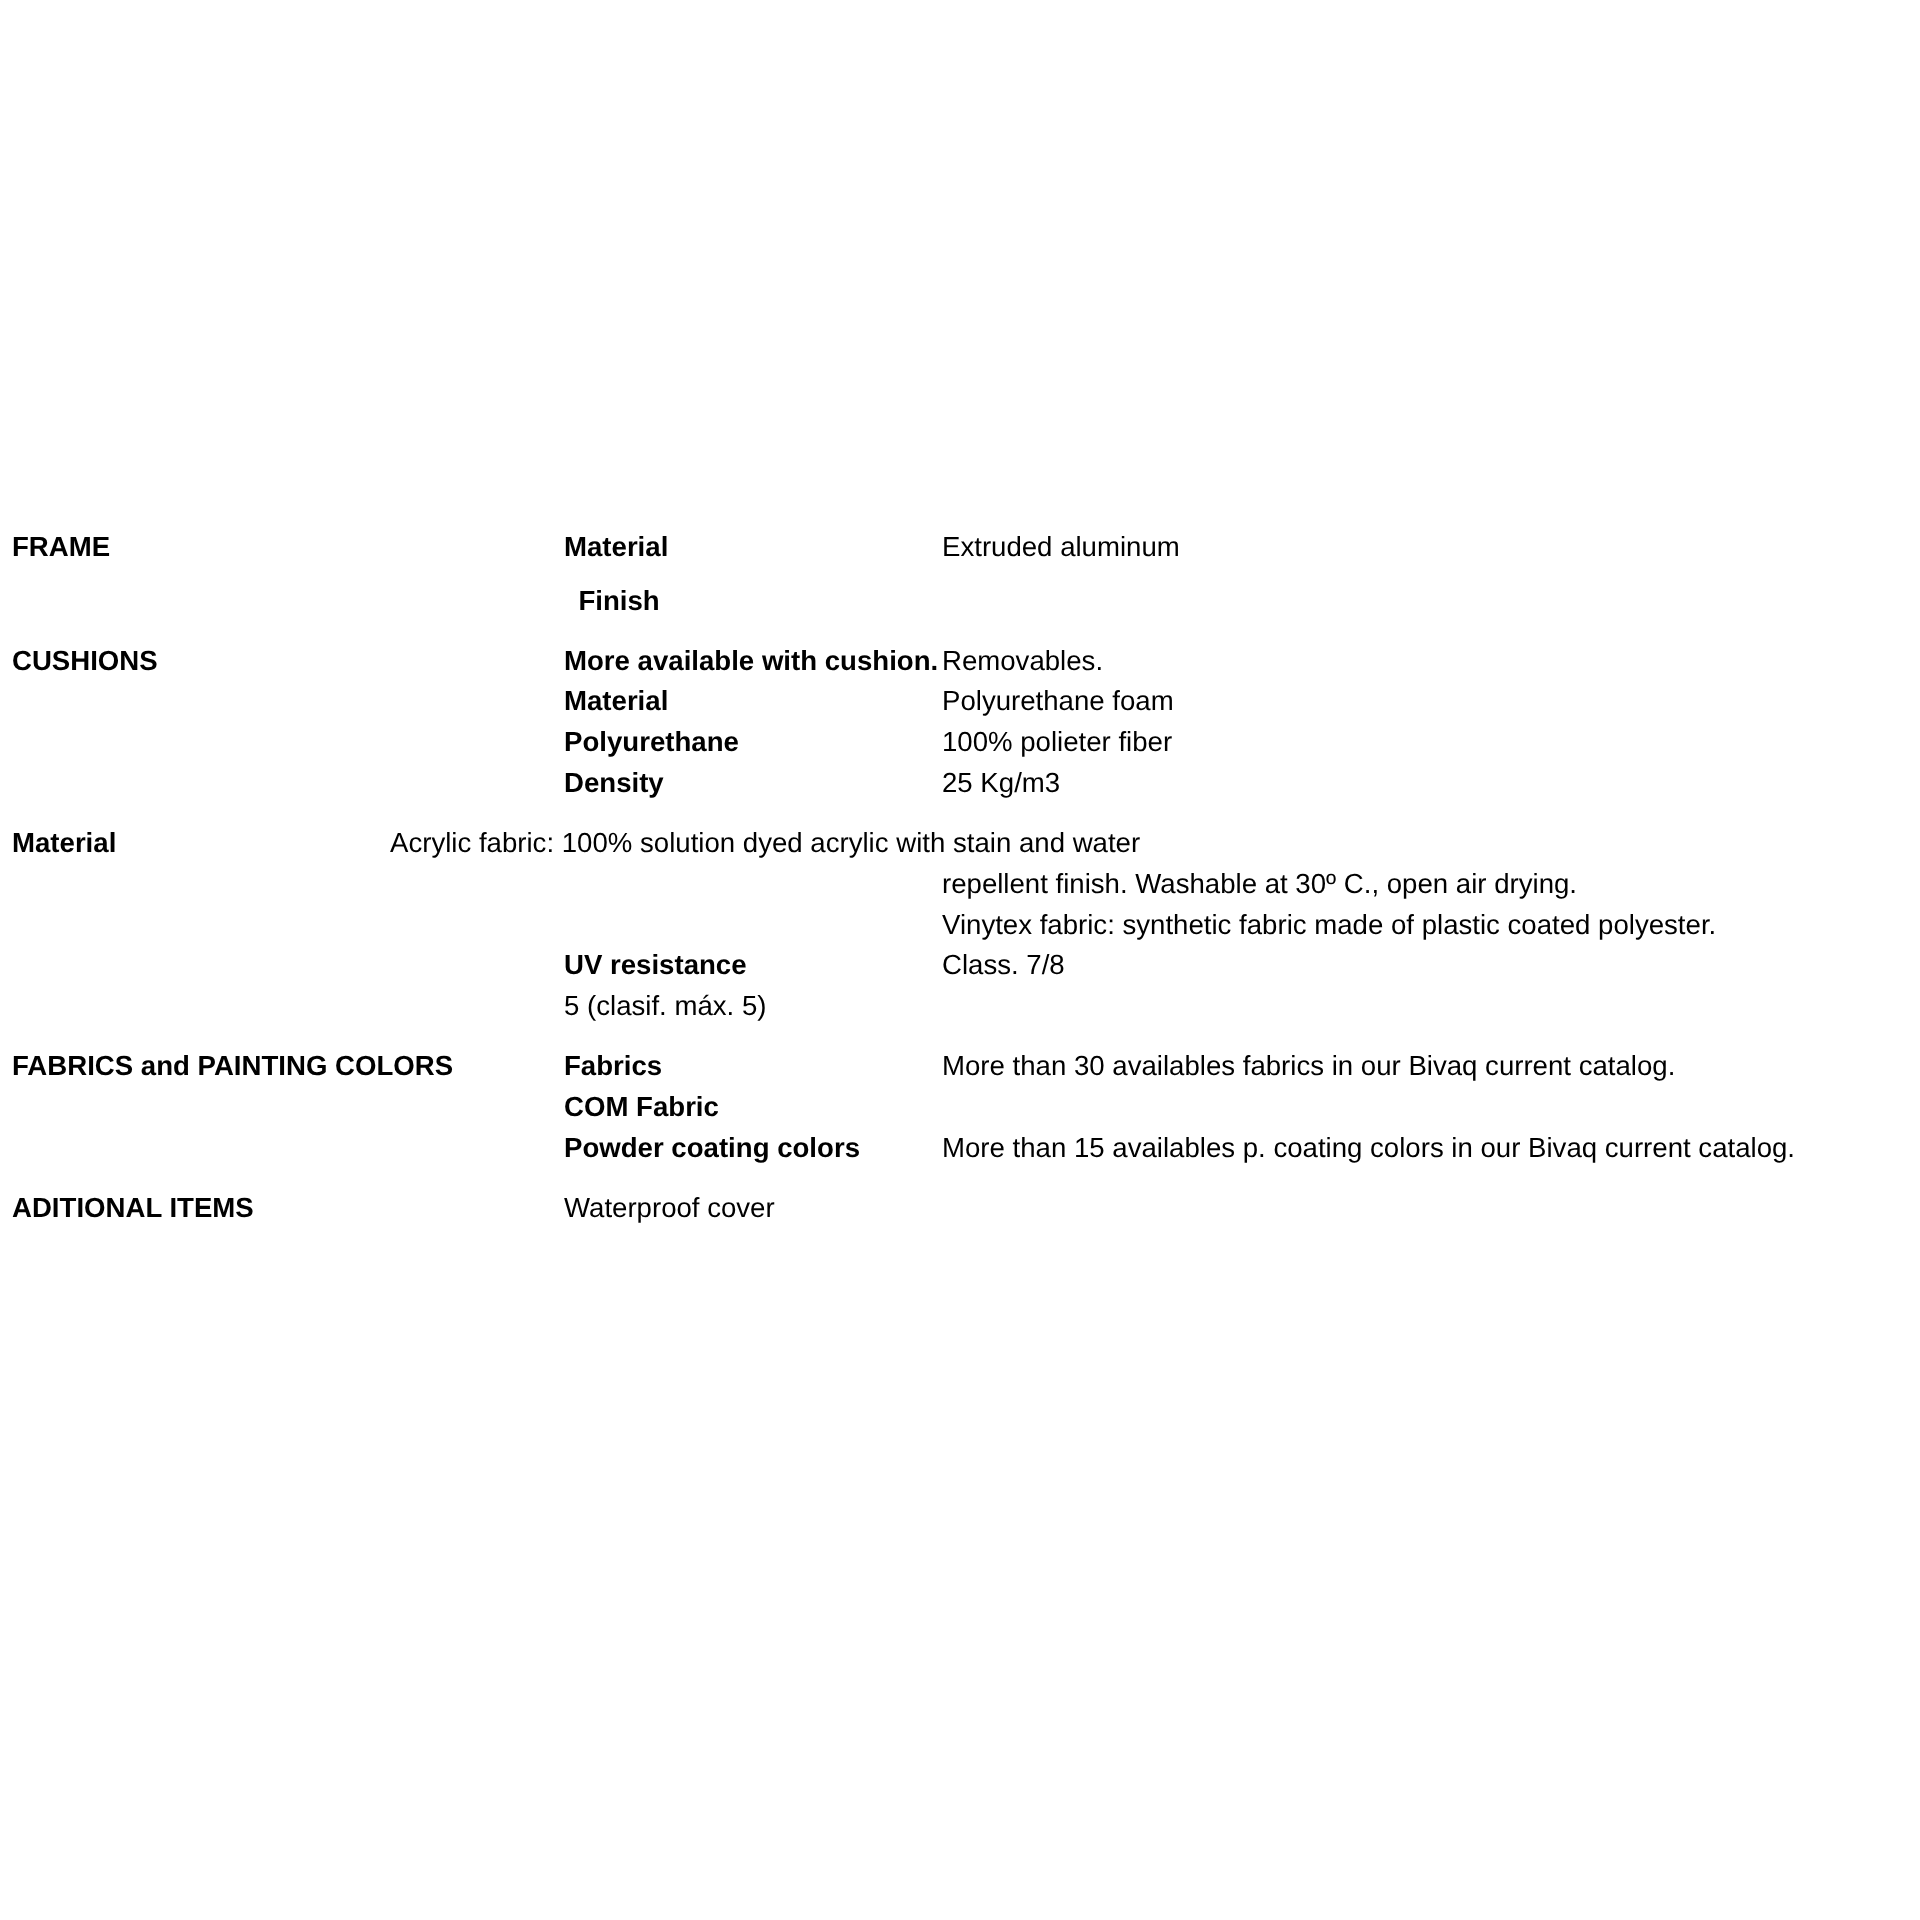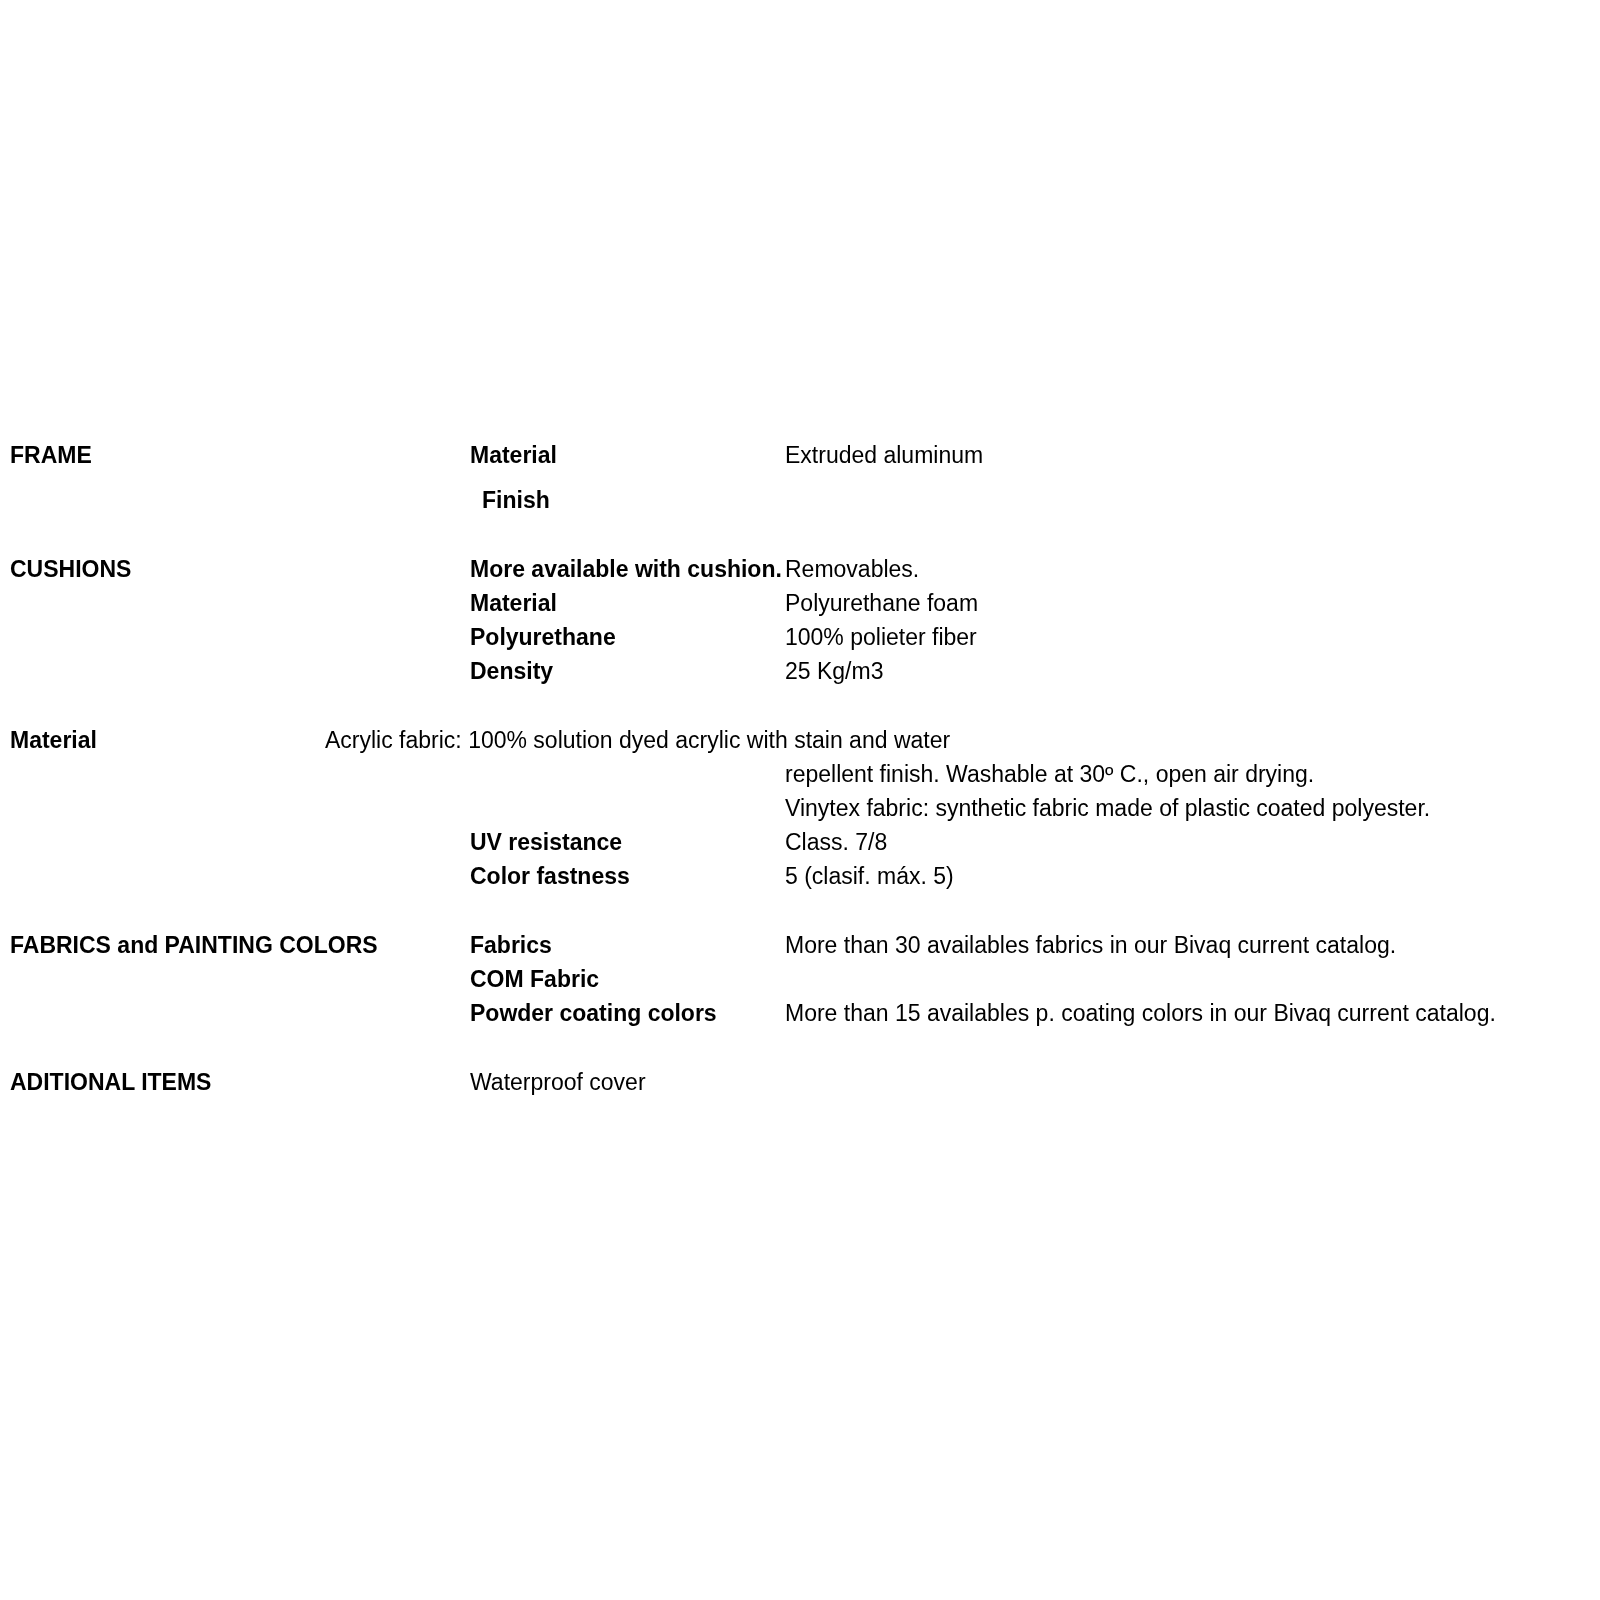--- a/index.html
+++ b/index.html
@@ -15,21 +15,21 @@
     font-family: "Liberation Sans", sans-serif;
     font-size: 23px;
     overflow: hidden;
   }
   .doc {
     position: absolute;
     top: 438px;
     left: 10px;
     width: 1580px;
   }
-  .section + .section { margin-top: 35px; }
+  .section + .section { margin-top: 16px; }
   .row {
     display: flex;
     line-height: 34px;
     align-items: flex-start;
   }
   .row.gap { margin-top: 11px; gap: 12px; }
   .c1 {
     width: 460px;
     flex: none;
     font-weight: bold;
@@ -103,21 +103,20 @@
       <span class="c2"></span>
       <span class="c3"><span class="bold">Vinytex fabric:</span> <span>synthetic fabric made of plastic coated polyester.</span></span>
     </div>
     <div class="row">
       <span class="c1"></span>
       <span class="c2">UV resistance</span>
       <span class="c3"><span class="bold"></span> <span>Class. 7/8</span></span>
     </div>
     <div class="row">
       <span class="c1"></span>
-      <span class="c2">Color fastness</span>
       <span class="c3"><span class="bold"></span> <span>5 (clasif. máx. 5)</span></span>
     </div>
   </div>
 
   <div class="section">
     <div class="row">
       <span class="c1">FABRICS and PAINTING COLORS</span>
       <span class="c2">Fabrics</span>
       <span class="c3"><span class="bold"></span> <span>More than 30 availables fabrics in our Bivaq current catalog.</span></span>
     </div>

